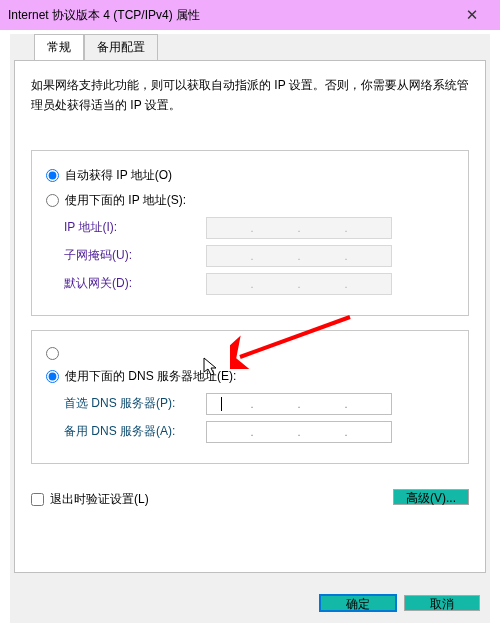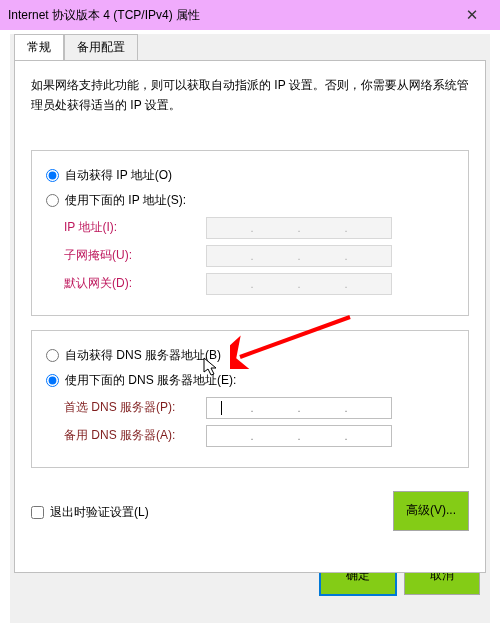--- a/index.html
+++ b/index.html
@@ -26,20 +26,21 @@
     width: 40px;
     text-align: center;
     font-size: 15px;
     color: #333;
     cursor: pointer;
   }
   .client {
     position: absolute;
     left: 10px; right: 10px; top: 34px; bottom: 4px;
     background: #f0f0f0;
+    padding-left: 20px;
   }
   .tabs {
     display: flex;
     align-items: flex-end;
     height: 26px;
     padding-left: 4px;
     position: relative;
   }
   .tab {
     padding: 4px 12px 4px 12px;
@@ -86,25 +87,25 @@
     margin: 0 6px 0 0;
     width: 13px; height: 13px;
   }
   .field-row {
     display: flex;
     align-items: center;
     margin: 6px 0;
   }
   .field-label {
     width: 160px;
-    color: #be185d;
+    color: #4c1d95;
     font-size: 12px;
     padding-left: 18px;
   }
-  .field-label.enabled { color: #7f1d1d; }
+  .field-label.enabled { color: #0c4a6e; }
   .ip-input {
     flex: 0 0 186px;
     height: 22px;
     border: 1px solid #bfbfbf;
     display: flex;
     align-items: center;
     background: #fff;
     position: relative;
   }
   .ip-input.disabled { background: #f4f4f4; border-color: #d8d8d8; }
@@ -141,31 +142,31 @@
     width: 13px; height: 13px;
   }
   .adv-row {
     display: flex;
     justify-content: space-between;
     align-items: center;
     margin-top: 23px;
   }
   .btn {
     min-width: 76px;
-    height: 40px;
+    height: 16px;
     padding: 0 12px;
     font-size: 12px;
     border: 1px solid #a7a7a7;
-    background: #84cc16;
+    background: #14b8a6;
     cursor: pointer;
   }
   .btn.primary { border: 1px solid #0078d7; outline: 1px solid #0078d7; }
   .footer-btns {
     position: absolute;
-    right: 10px; bottom: 28px;
+    right: 10px; bottom: 12px;
     display: flex;
     gap: 8px;
   }
   
   .arrow-svg {
     position: absolute;
     left: 230px;
     top: 309px;
     pointer-events: none;
     z-index: 10;
@@ -240,21 +241,20 @@
           <div class="ip-seg"></div>
             <div class="ip-dot">.</div>
           <div class="ip-seg"></div>
         </div>
       </div>
     </fieldset>
 
     <fieldset class="group">
       <label class="radio-row">
         <input type="radio" name="dnsmode" style="">
-        <span>自动获得 DNS 服务器地址(B)</span>
       </label>
       <label class="radio-row">
         <input type="radio" name="dnsmode" checked="" style="">
         <span>使用下面的 DNS 服务器地址(E):</span>
       </label>
       <div class="field-row">
         <div class="field-label enabled">首选 DNS 服务器(P):</div>
         <div class="ip-input">
           <div class="caret"></div>
           <div class="ip-seg"></div>

